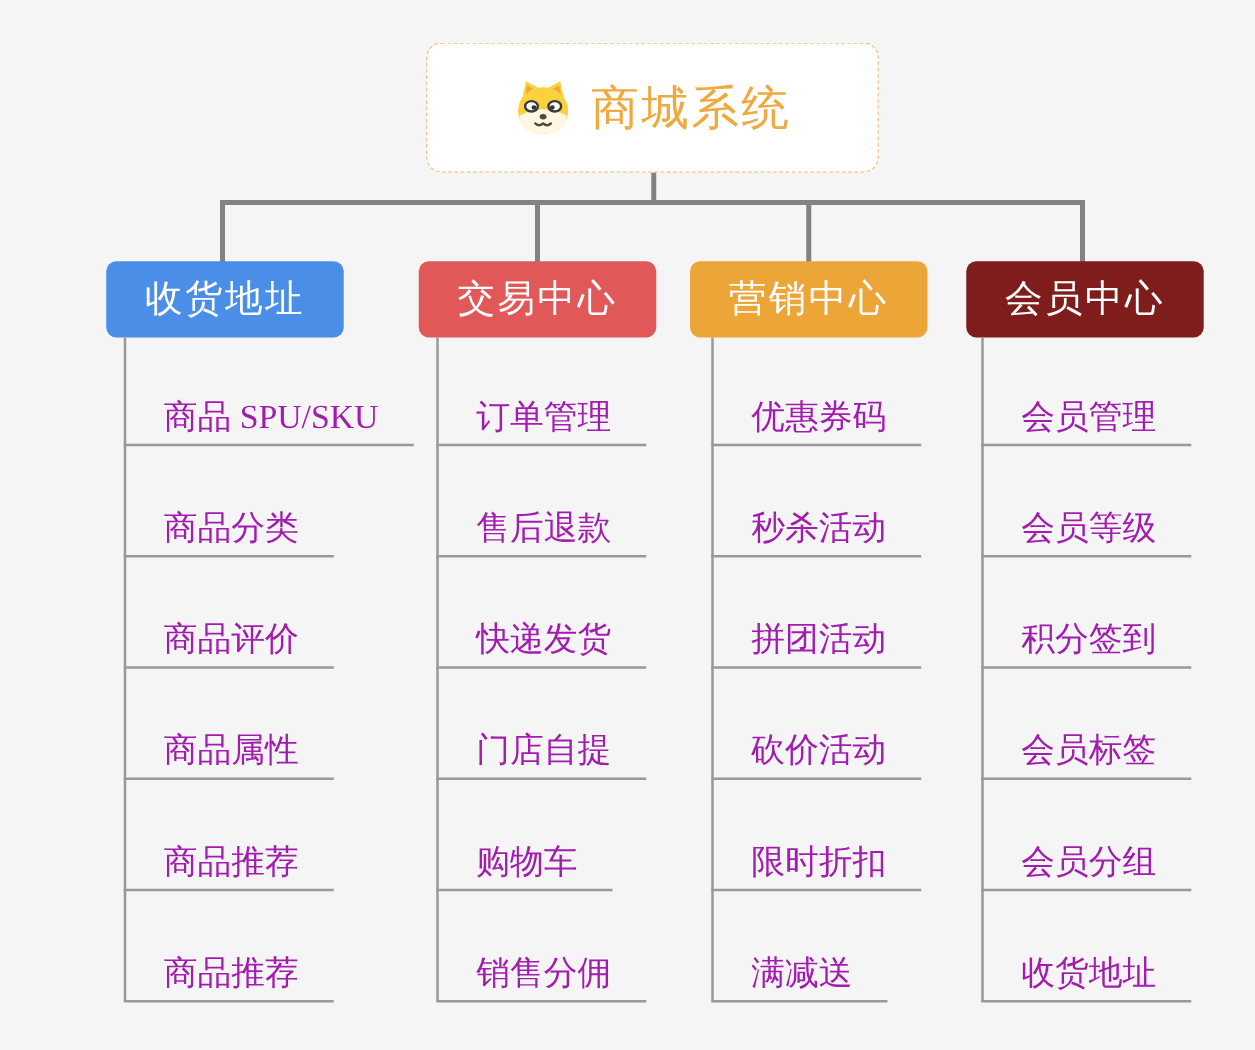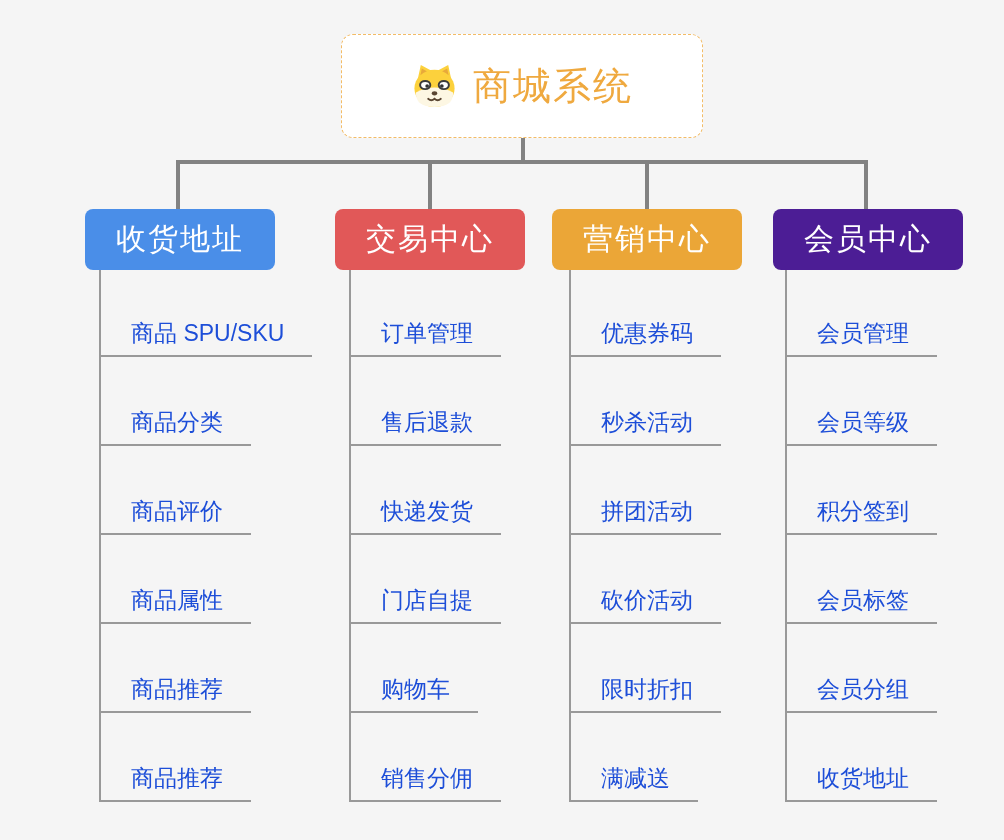--- a/index.html
+++ b/index.html
@@ -79,27 +79,28 @@
     background: #999999;
   }
   .trunk-0 { left: 71px; }
   .trunk-1 { left: 321px; }
   .trunk-2 { left: 541px; }
   .trunk-3 { left: 757px; }
 
   
   .child {
     position: absolute;
-    font-size: 23px;
+    font-size: 27px;
     line-height: 30px;
-    color: #1d4ed8;
+    color: #a21caf;
     padding: 0 28px 7px 32px;
     border-bottom: 2px solid #999999;
     white-space: nowrap;
     cursor: pointer;
+    font-family: Liberation Serif, serif;
   }
   .col-0 { left: 71px; }
   .col-1 { left: 321px; }
   .col-2 { left: 541px; }
   .col-3 { left: 757px; }
   .row-0 { top: 318px; }
   .row-1 { top: 407px; }
   .row-2 { top: 496px; }
   .row-3 { top: 585px; }
   .row-4 { top: 674px; }
@@ -133,21 +134,21 @@
         <ellipse cx="24" cy="31" rx="2.8" ry="2.2" fill="#5a4632"></ellipse>
         <path d="M17.5 36.5 Q20.8 39.5 24 36.5 Q27.2 39.5 30.5 36.5" stroke="#5a4632" stroke-width="1.8" fill="none" stroke-linecap="round"></path>
       </svg>
     </span>
     <span class="root-title" style="color: rgb(239, 169, 63);">商城系统</span>
   </div>
 
   <div class="branch-head bh-0" style="background: rgb(74, 142, 232);">收货地址</div>
   <div class="branch-head bh-1" style="background: rgb(225, 88, 88);">交易中心</div>
   <div class="branch-head bh-2" style="background: rgb(235, 166, 55);">营销中心</div>
-  <div class="branch-head bh-3" style="background: #4c1d95;">会员中心</div>
+  <div class="branch-head bh-3" style="background: #7f1d1d;">会员中心</div>
 
   <div class="trunk trunk-0" style="background: rgb(153, 153, 153);"></div>
   <div class="trunk trunk-1" style="background: rgb(153, 153, 153);"></div>
   <div class="trunk trunk-2" style="background: rgb(153, 153, 153);"></div>
   <div class="trunk trunk-3" style="background: rgb(153, 153, 153);"></div>
 
   <div class="child col-0 row-0">商品 SPU/SKU</div>
   <div class="child col-0 row-1">商品分类</div>
   <div class="child col-0 row-2">商品评价</div>
   <div class="child col-0 row-3">商品属性</div>

